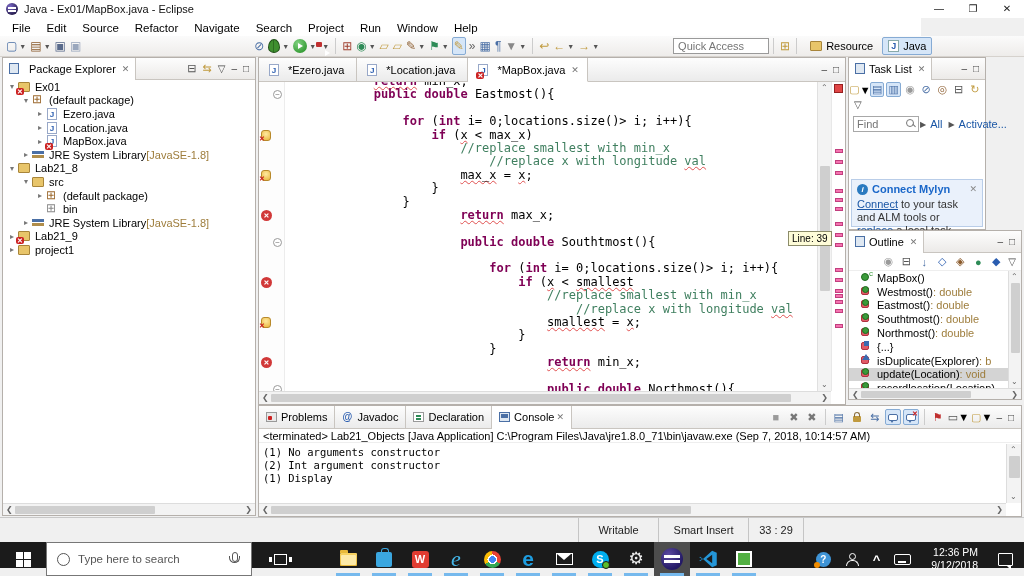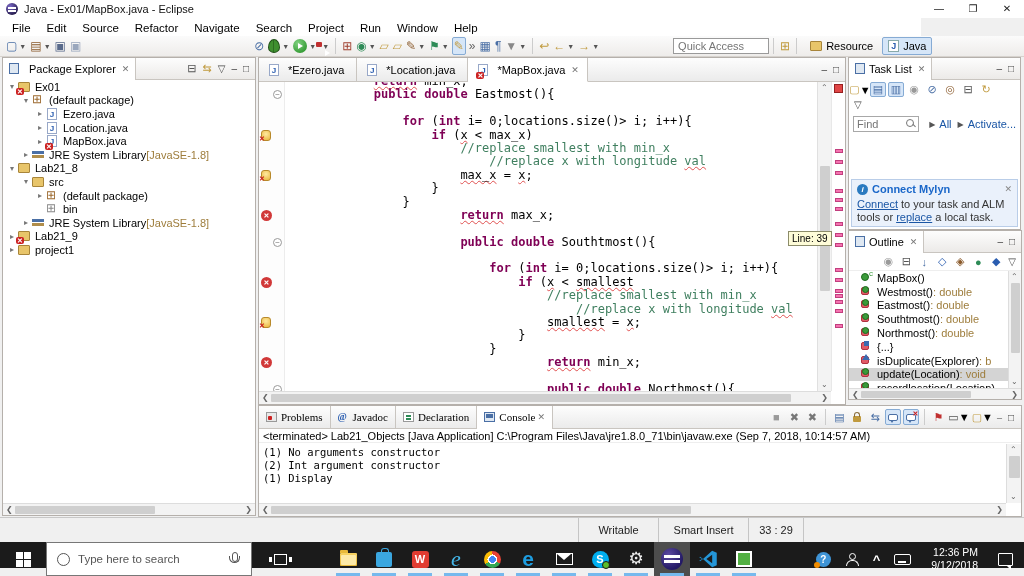--- a/index.html
+++ b/index.html
@@ -80,21 +80,21 @@
   .cm { color:#3f7f5f; }
   .sq { text-decoration:underline; text-decoration-style:wavy; text-decoration-color:#e05050; text-decoration-thickness:1px; text-underline-offset:1px; }
   #ed-vscroll { position:absolute; right:14px; top:0; width:14px; bottom:0; background:#f3f3f3; border-left:1px solid #e0e0e0; }
   #ed-ruler { position:absolute; right:0; top:0; width:14px; bottom:0; background:#fff; border-left:1px solid #e8e8e8; }
   .ruler-mark { position:absolute; left:3px; width:8px; height:4px; background:#f473b0; border:1px solid #c23e7e; }
   #ruler-top-sq { position:absolute; right:2px; top:-20px; width:9px; height:9px; background:#e04646; border:1px solid #972020; }
   #ed-hscroll { position:absolute; left:0; bottom:0; right:14px; height:13px; background:#f3f3f3; border-top:1px solid #ddd; }
   #line-tooltip { left:788px; top:231px; background:#fefcd8; border:1px solid #8c8c6a; font-size:10px; padding:0 3px; line-height:13px; z-index:9; }
 
   
-  #tasklist-panel { left:848px; top:57px; width:173px; height:173px; }
+  #tasklist-panel { left:848px; top:57px; width:138px; height:173px; }
   #tl-body { position:absolute; left:0; top:22px; right:0; bottom:0; background:#fff; }
   .tl-toolrow { display:flex; align-items:center; padding:2px 2px 0 2px; }
   .tl-ic { display:inline-flex; align-items:center; justify-content:center; width:16px; height:15px; font-size:11px; margin:0 1px; border-radius:2px; }
   .tl-ic.hl { background:#d6e6f8; border:1px solid #86abd4; }
   #find-row { display:flex; align-items:center; margin:6px 4px 0 4px; }
   #find-input { width:66px; height:16px; border:1px solid #a8a8a8; font-size:11px; padding:0 14px 0 3px; font-family:"Liberation Sans",sans-serif; color:#555; }
   .mag { position:relative; width:10px; height:10px; margin-left:-13px; margin-right:8px; }
   .mag::before { content:""; position:absolute; left:0; top:0; width:6px; height:6px; border:1.4px solid #777; border-radius:50%; }
   .mag::after { content:""; position:absolute; left:6px; top:6px; width:4px; height:1.4px; background:#777; transform:rotate(45deg); }
   .tl-link { color:#1a56a5; margin-left:4px; }
@@ -118,21 +118,21 @@
   .m-badge-blue::after { content:""; position:absolute; right:-1px; top:-2px; width:5px; height:5px; background:#3a6ab0; }
   .m-badge-tri::after { content:""; position:absolute; right:-2px; top:-3px; border-left:4px solid transparent; border-right:4px solid transparent; border-bottom:6px solid #3a6ab0; }
   .m-ctor { position:absolute; left:0; top:0; width:8px; height:8px; border-radius:50%; background:#3a9a3a; border:1px solid #1d6b1d; }
   .m-ctor::after { content:"c"; position:absolute; right:-5px; top:-5px; color:#3a9a3a; font-size:8px; }
   .ol-type { color:#9e7d3c; }
   #ol-vscroll { position:absolute; right:0; top:40px; width:13px; bottom:11px; background:#f3f3f3; border-left:1px solid #ddd; }
   #ol-hscroll { position:absolute; left:0; bottom:0; right:0; height:11px; background:#f3f3f3; border-top:1px solid #ddd; }
 
   
   #console-panel { left:258px; top:405px; width:764px; height:112px; background:#fff; border:1px solid #b5b0ab; }
-  #cs-tabs { height:23px; background:linear-gradient(#fdfdfd,#ebebeb); border-bottom:1px solid #c9c5c0; display:flex; align-items:center;font-family:Liberation Serif, serif; }
+  #cs-tabs { height:23px; background:linear-gradient(#fdfdfd,#ebebeb); border-bottom:1px solid #c9c5c0; display:flex; align-items:center; }
   .cs-tab { display:flex; align-items:center; height:23px; padding:0 7px; border-right:1px solid #c9c5c0; }
   .cs-tab.active { background:#fff; }
   .cs-tab .lbl { margin-left:4px; }
   .cticon { width:11px; height:10px; position:relative; }
   .ct-problems { background:#e8e8e8; border:1px solid #999; }
   .ct-problems::after { content:""; position:absolute; left:1px; bottom:1px; width:4px; height:4px; background:#cc2222; border-radius:1px; }
   .ct-javadoc { color:#2a5db0; font-weight:bold; font-size:10px; line-height:10px; }
   .ct-decl { background:#fff; border:1px solid #999; }
   .ct-decl::after { content:""; position:absolute; left:2px; top:2px; width:5px; height:2px; background:#2e8b57; box-shadow:0 3px 0 #2e8b57; }
   .ct-console { background:#dfe8f2; border:1px solid #4a6fa5; }

